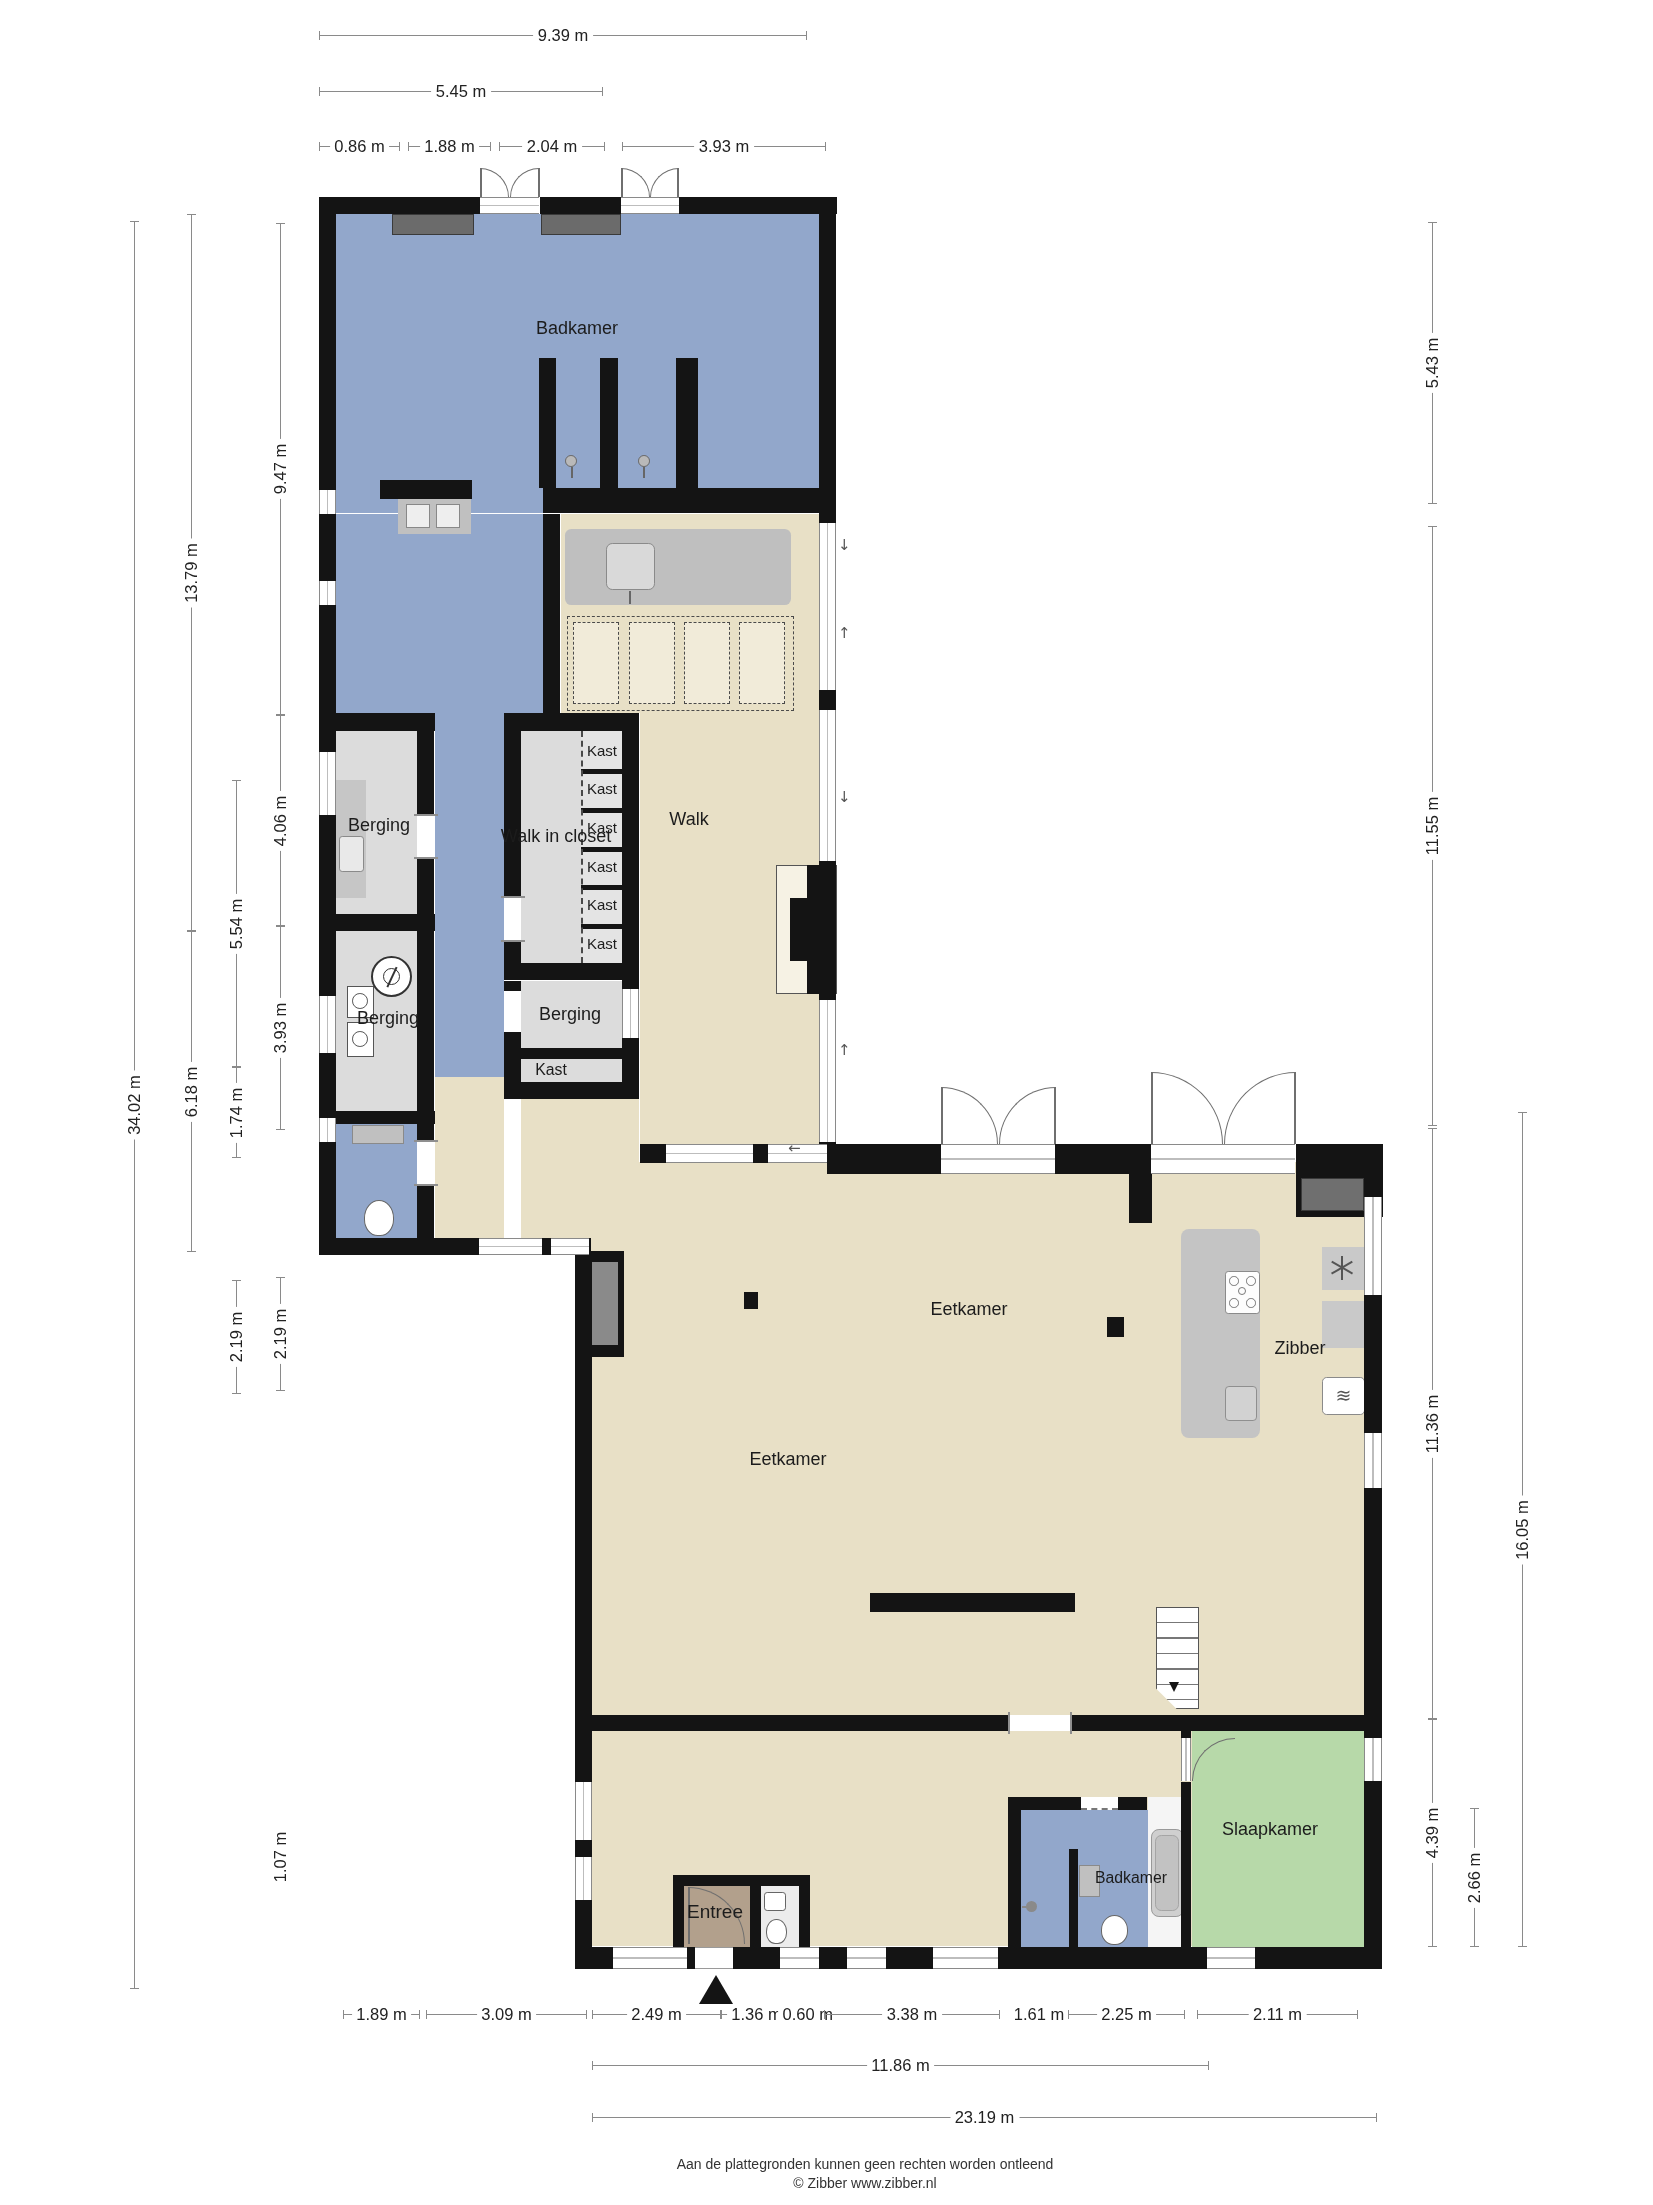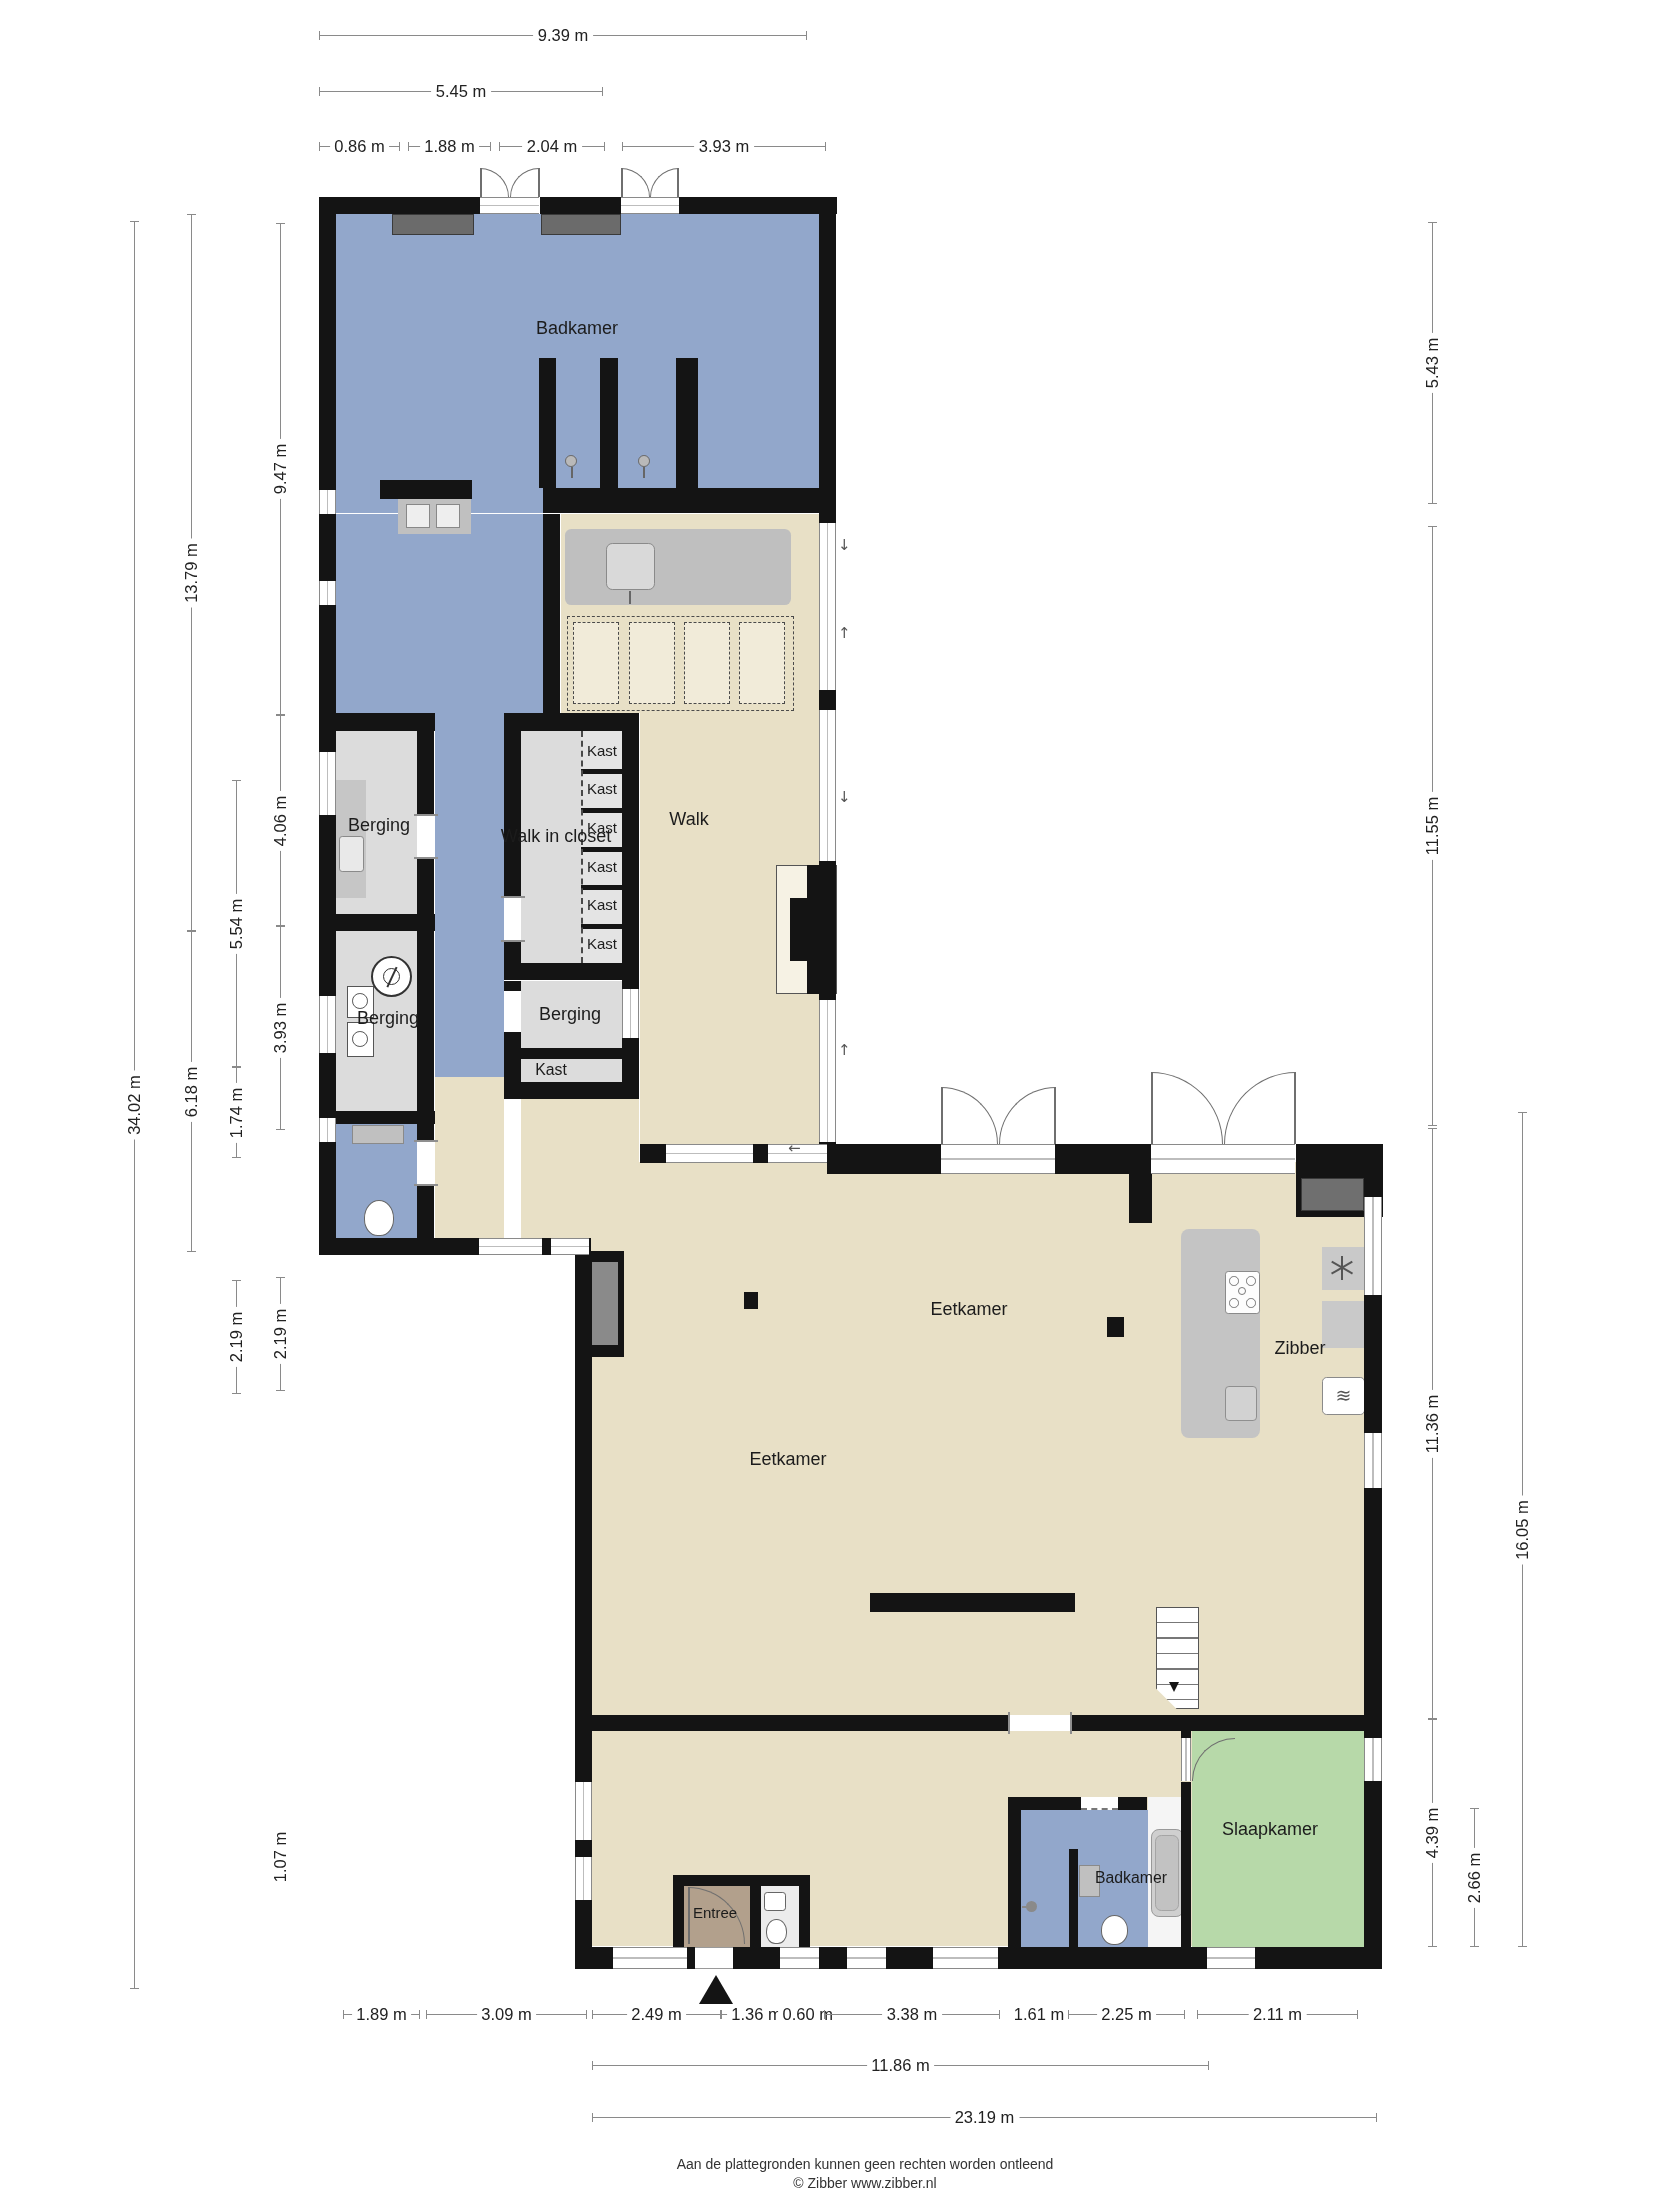--- a/index.html
+++ b/index.html
@@ -263,21 +263,21 @@
   <span class="lb" style="left:602px;top:788px;font-size:15px;">Kast</span>
   <span class="lb" style="left:602px;top:827px;font-size:15px;">Kast</span>
   <span class="lb" style="left:602px;top:866px;font-size:15px;">Kast</span>
   <span class="lb" style="left:602px;top:904px;font-size:15px;">Kast</span>
   <span class="lb" style="left:602px;top:943px;font-size:15px;">Kast</span>
   <span class="lb" style="left:570px;top:1014px;">Berging</span>
   <span class="lb" style="left:551px;top:1070px;font-size:15.8px;">Kast</span>
   <span class="lb" style="left:969px;top:1309px;">Eetkamer</span>
   <span class="lb" style="left:1300px;top:1348px;">Zibber</span>
   <span class="lb" style="left:788px;top:1459px;">Eetkamer</span>
-  <span class="lb" style="left:715px;top:1912px;font-size:15px;">Entree</span>
+  <span class="lb" style="left:715px;top:1912px;font-size:19px;">Entree</span>
   <span class="lb" style="left:1131px;top:1878px;font-size:15.8px;">Badkamer</span>
   <span class="lb" style="left:1270px;top:1829px;">Slaapkamer</span>
 
   <div class="dh" style="left:319px;top:35px;width:488px;">
       <i></i>
       <b></b>
       <b class="t2"></b>
       <span>9.39 m</span>
     </div>
   <div class="dh" style="left:319px;top:91px;width:284px;">

